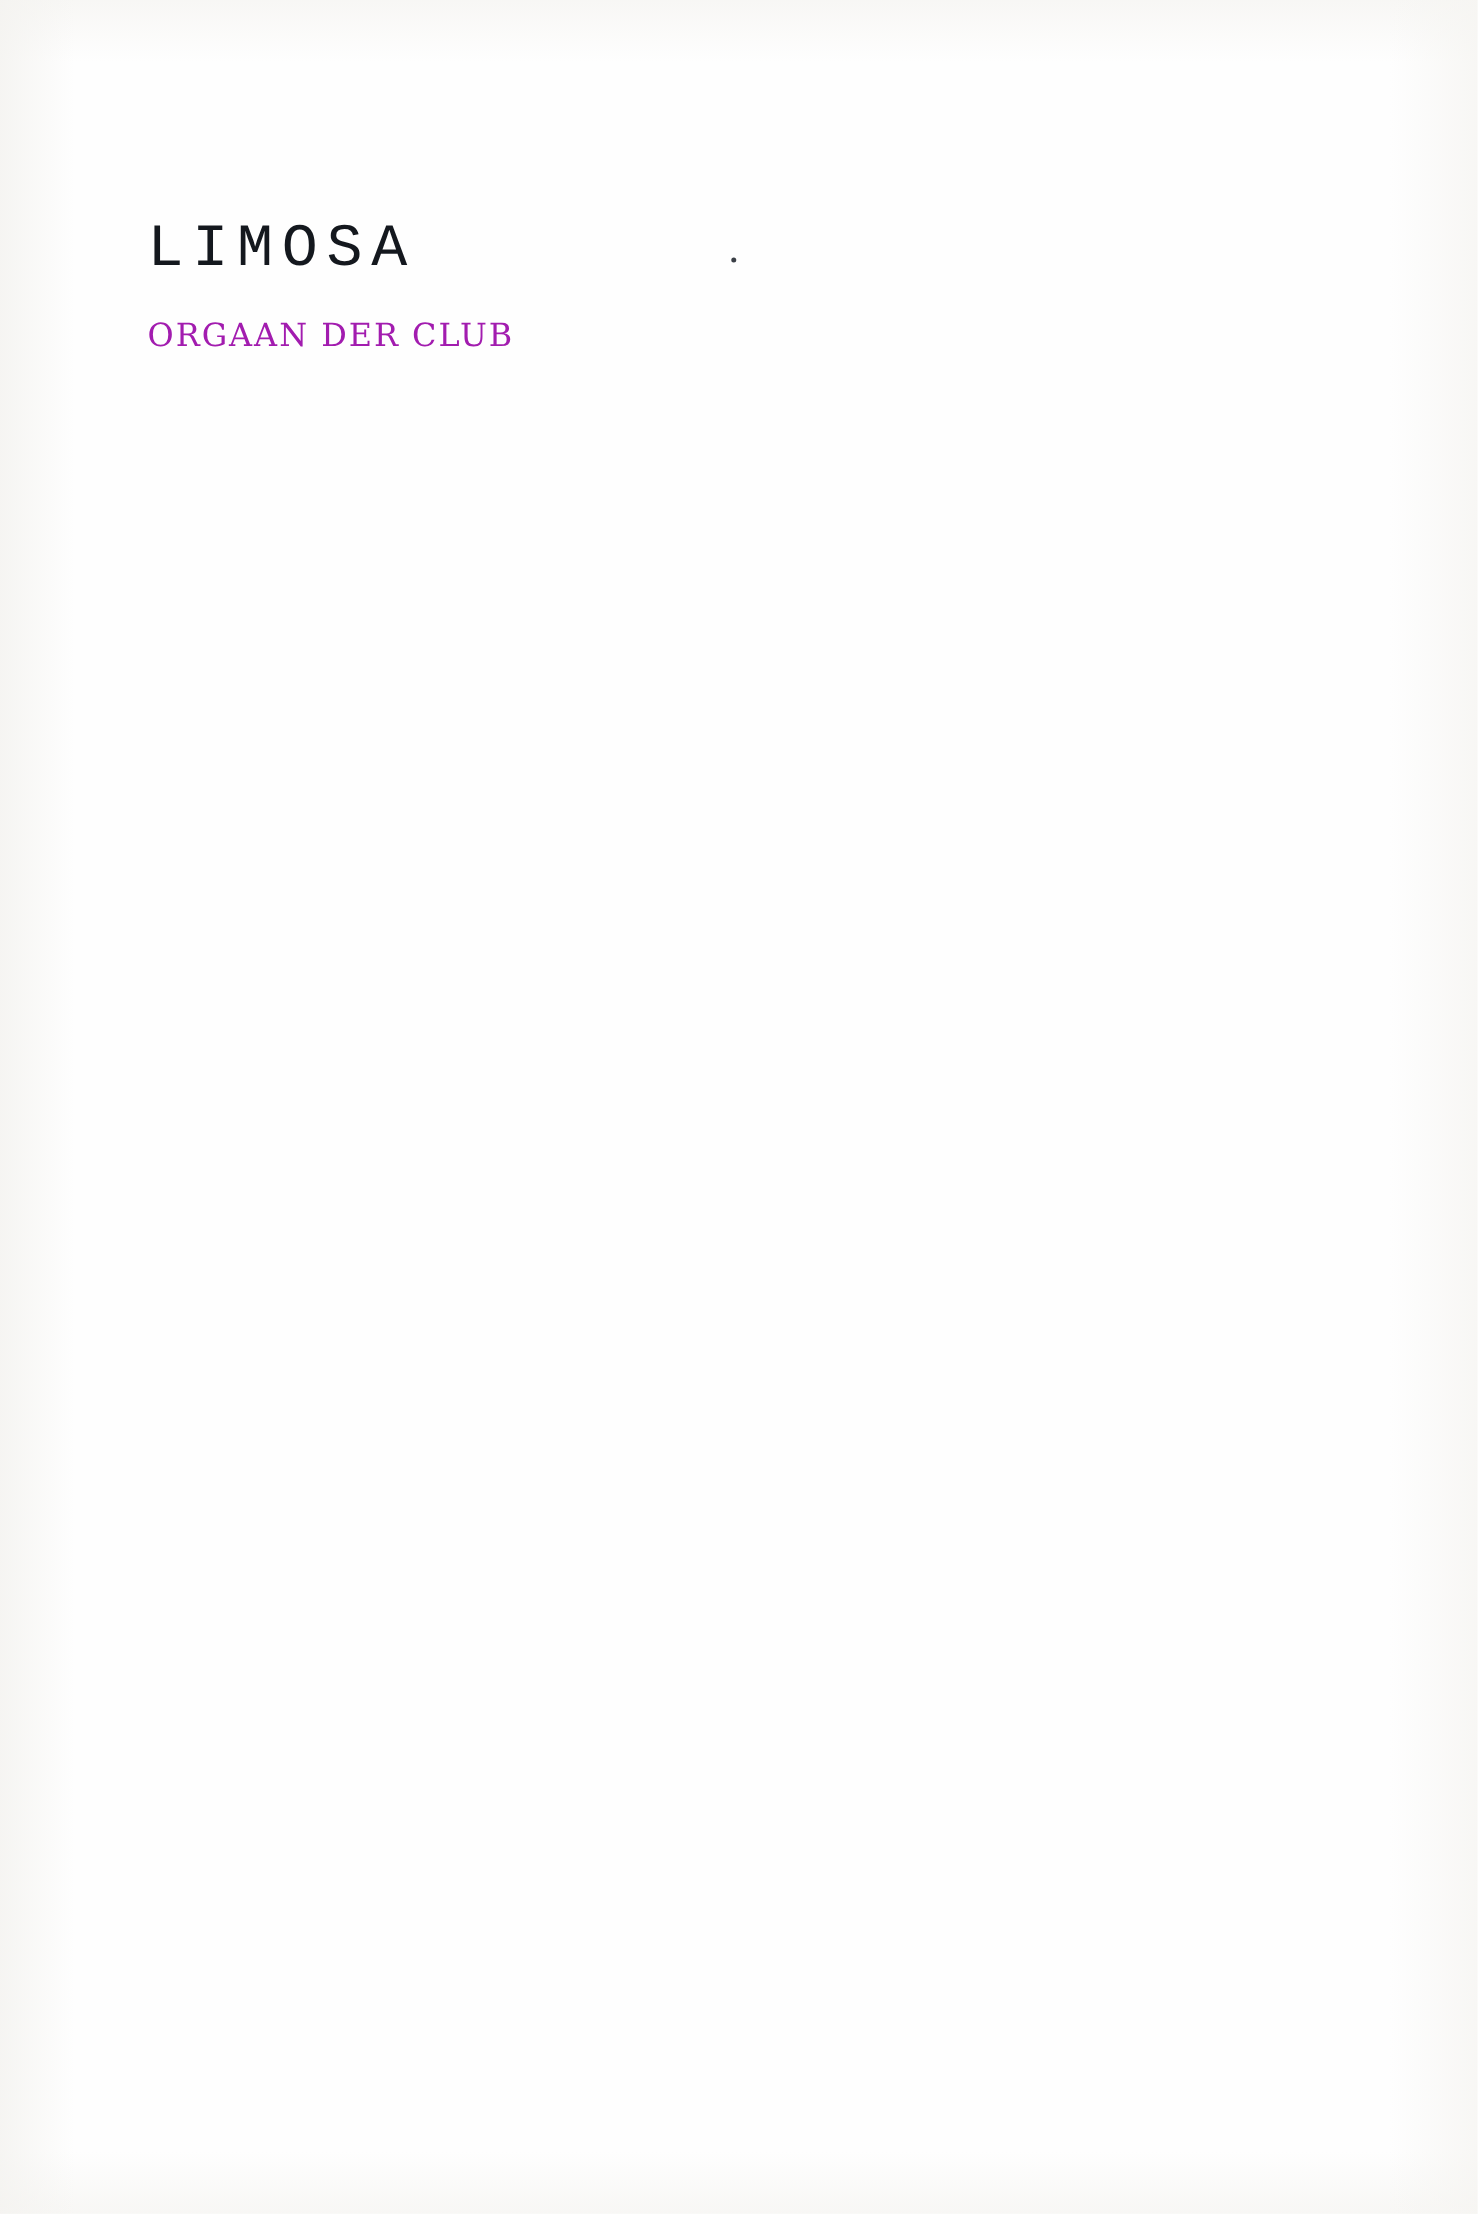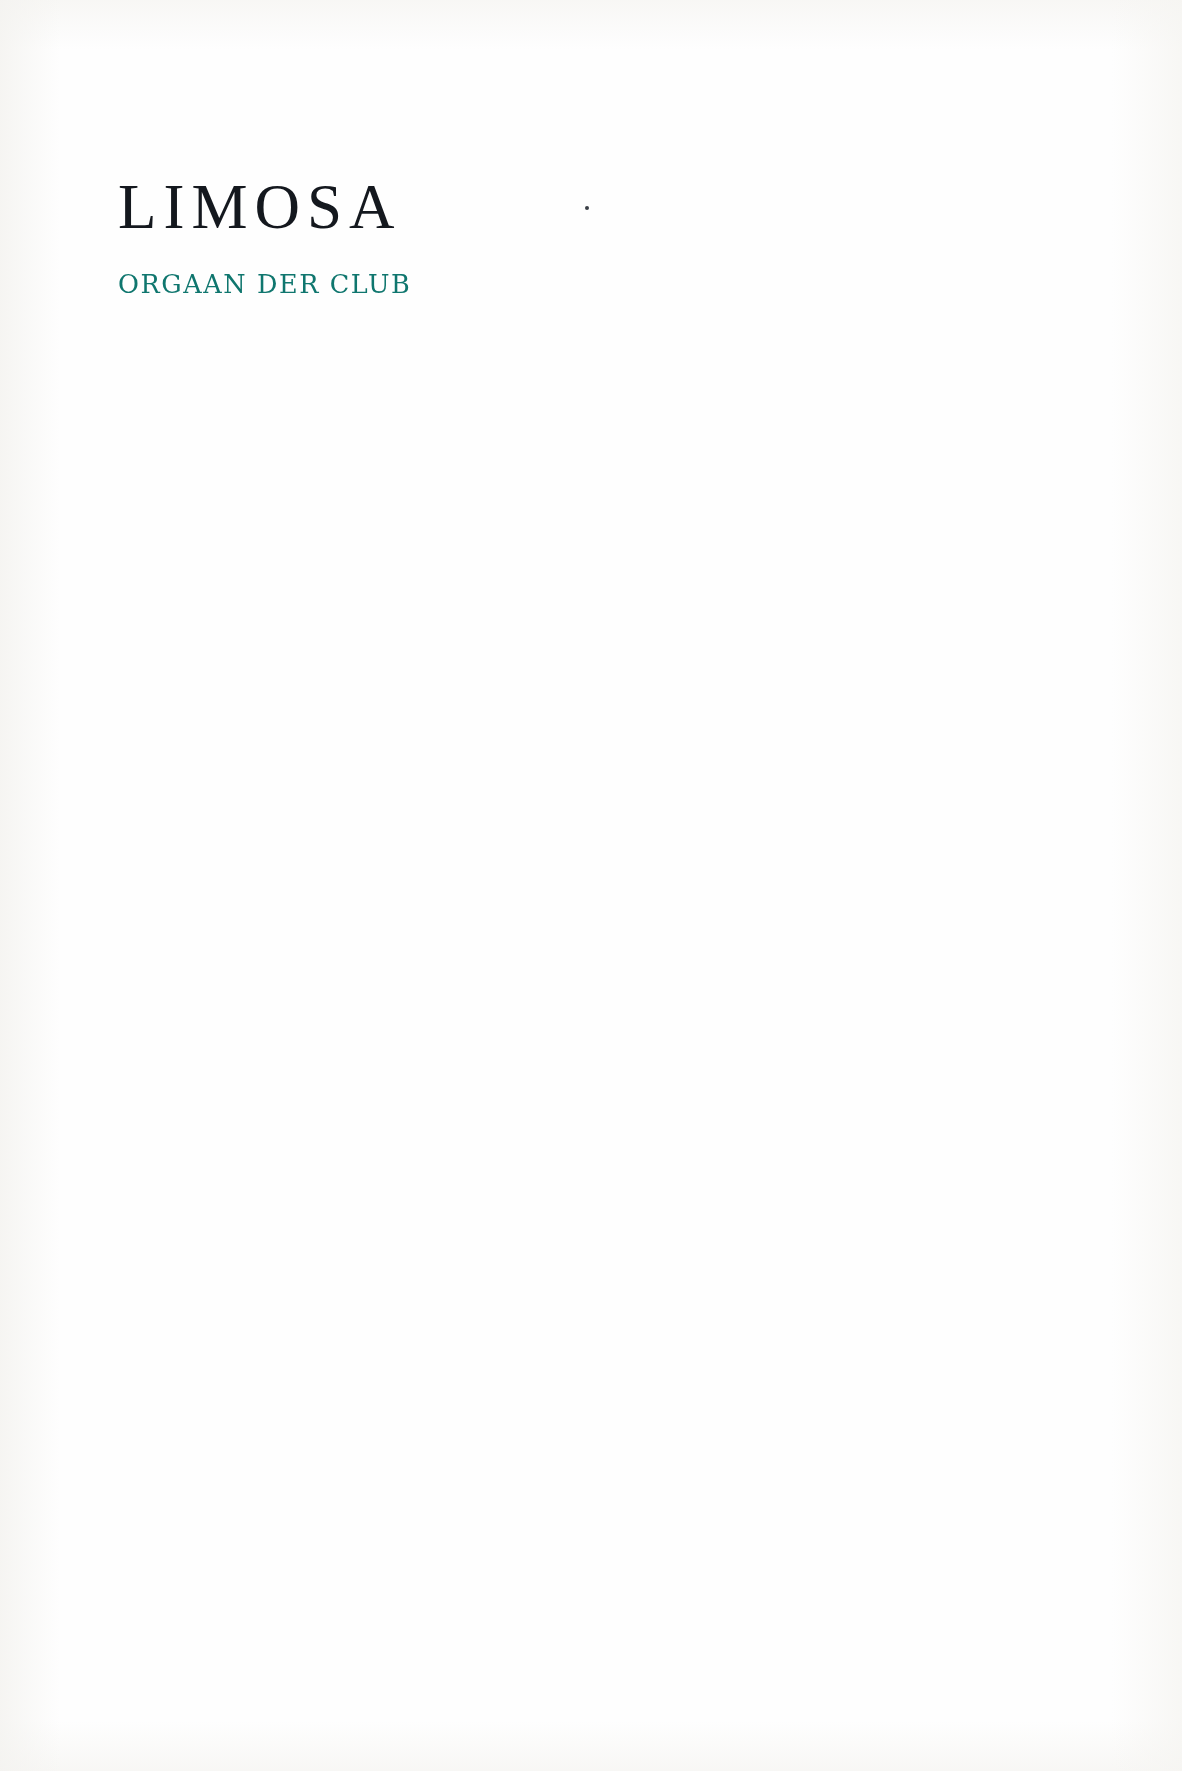--- a/index.html
+++ b/index.html
@@ -35,22 +35,22 @@
   }
 
   .masthead {
     position: absolute;
     left: 118px;
     top: 176px;
     width: 900px;
   }
 
   .journal-title {
-    font-family: Liberation Serif, serif;
-    font-size: 63px;
+    font-family: Liberation Mono, monospace;
+    font-size: 48px;
     line-height: 1.0;
     letter-spacing: 7px;
     color: #14181e;
     font-weight: 400;
     margin: 0;
     white-space: nowrap;
   }
 
   .title-dot {
     position: absolute;
@@ -64,21 +64,21 @@
 
   .subtitle-block {
     margin-top: 28px;
   }
 
   .subtitle-line {
     font-family: "DejaVu Serif", serif;
     font-size: 25.5px;
     line-height: 1.34;
     letter-spacing: 1.6px;
-    color: #0f766e;
+    color: #a21caf;
     font-weight: 400;
     white-space: nowrap;
     margin: 0;
   }
 
   .subtitle-line.line2 {
     letter-spacing: 1.45px;
   }
 </style>
 </head>

